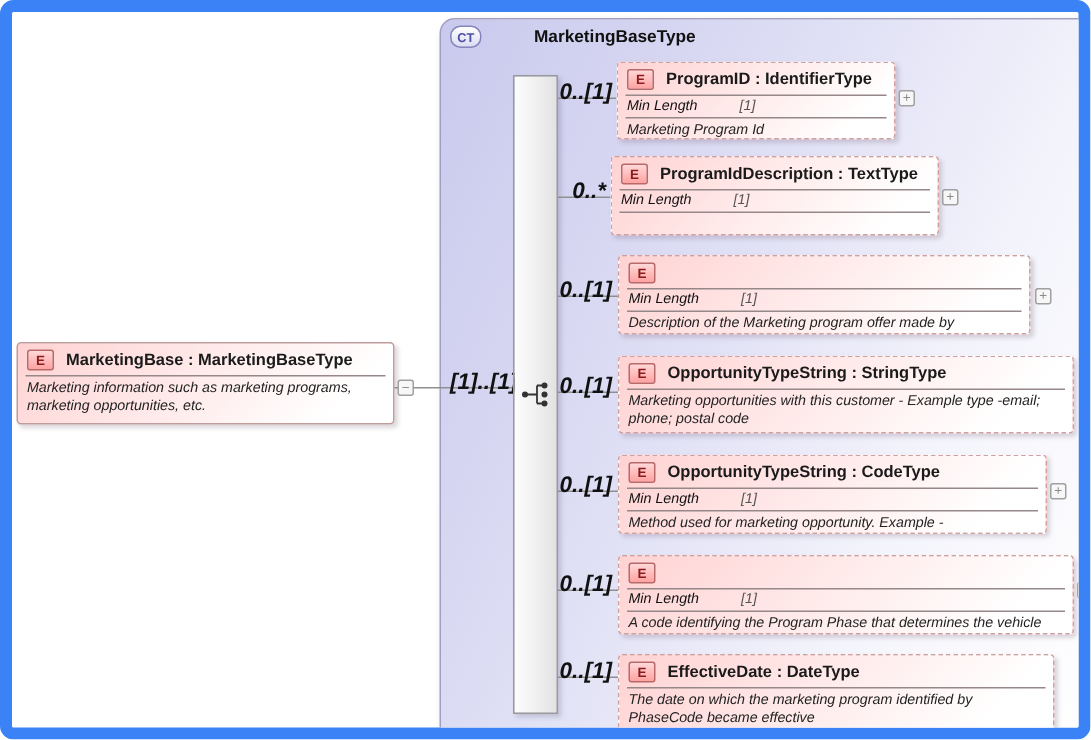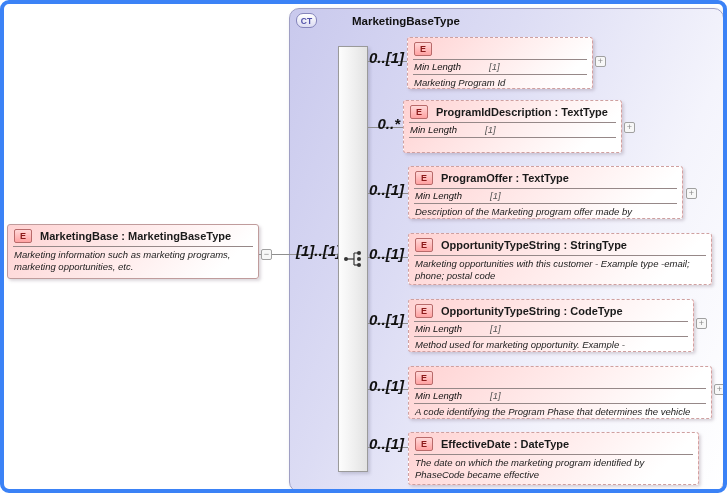--- a/index.html
+++ b/index.html
@@ -1,17 +1,17 @@
 <!DOCTYPE html>
 <html><head>
 <meta charset="utf-8">
 <style>
   html,body{margin:0;padding:0;background:#fff;font-family:"Liberation Sans",sans-serif;}
   .canvas{position:relative;width:727px;height:493px;box-sizing:border-box;
-          border:4px solid #3b82f6;border-radius:9px;background:#ffffff;overflow:hidden;}
+          border:8px solid #3b82f6;border-radius:9px;background:#ffffff;overflow:hidden;}
 
   
   .hline{position:absolute;height:0;border-top:1px solid #8f8f8f;}
 
   
   .card-label{position:absolute;font-size:15px;font-style:italic;font-weight:bold;
               color:#111;text-align:right;white-space:nowrap;}
 
   
   .ct-box{position:absolute;left:285px;top:4px;width:435px;height:484px;box-sizing:border-box;
@@ -102,20 +102,21 @@
   <div class="card-label" style="left:360px;top:111px;width:36px;">0..*</div>
   <div class="card-label" style="left:360px;top:177px;width:40px;">0..[1]</div>
   <div class="card-label" style="left:360px;top:241px;width:40px;">0..[1]</div>
   <div class="card-label" style="left:360px;top:307px;width:40px;">0..[1]</div>
   <div class="card-label" style="left:360px;top:373px;width:40px;">0..[1]</div>
   <div class="card-label" style="left:360px;top:431px;width:40px;">0..[1]</div>
 
   <div class="el-box" style="left:403px;top:33px;width:186px;height:52px;">
     <div class="box-header">
       <span class="e-icon">E</span>
+      <span class="box-title">ProgramID : IdentifierType</span>
     </div>
     <div class="divider"></div>
     <div class="facet-row">
       <span class="facet-name">Min Length</span>
       <span class="facet-value">[1]</span>
     </div>
     <div class="divider"></div>
     <div class="annotation">Marketing Program Id</div>
   </div>
   <div class="toggle" style="left:591px;top:52px;">+</div>
@@ -130,21 +131,20 @@
       <span class="facet-name">Min Length</span>
       <span class="facet-value">[1]</span>
     </div>
     <div class="divider"></div>
   </div>
   <div class="toggle" style="left:620px;top:118px;">+</div>
 
   <div class="el-box" style="left:404px;top:162px;width:275px;height:53px;">
     <div class="box-header">
       <span class="e-icon">E</span>
-      <span class="box-title">ProgramOffer : TextType</span>
     </div>
     <div class="divider"></div>
     <div class="facet-row">
       <span class="facet-name">Min Length</span>
       <span class="facet-value">[1]</span>
     </div>
     <div class="divider"></div>
     <div class="annotation">Description of the Marketing program offer made by manufacturer</div>
   </div>
   <div class="toggle" style="left:682px;top:184px;">+</div>

